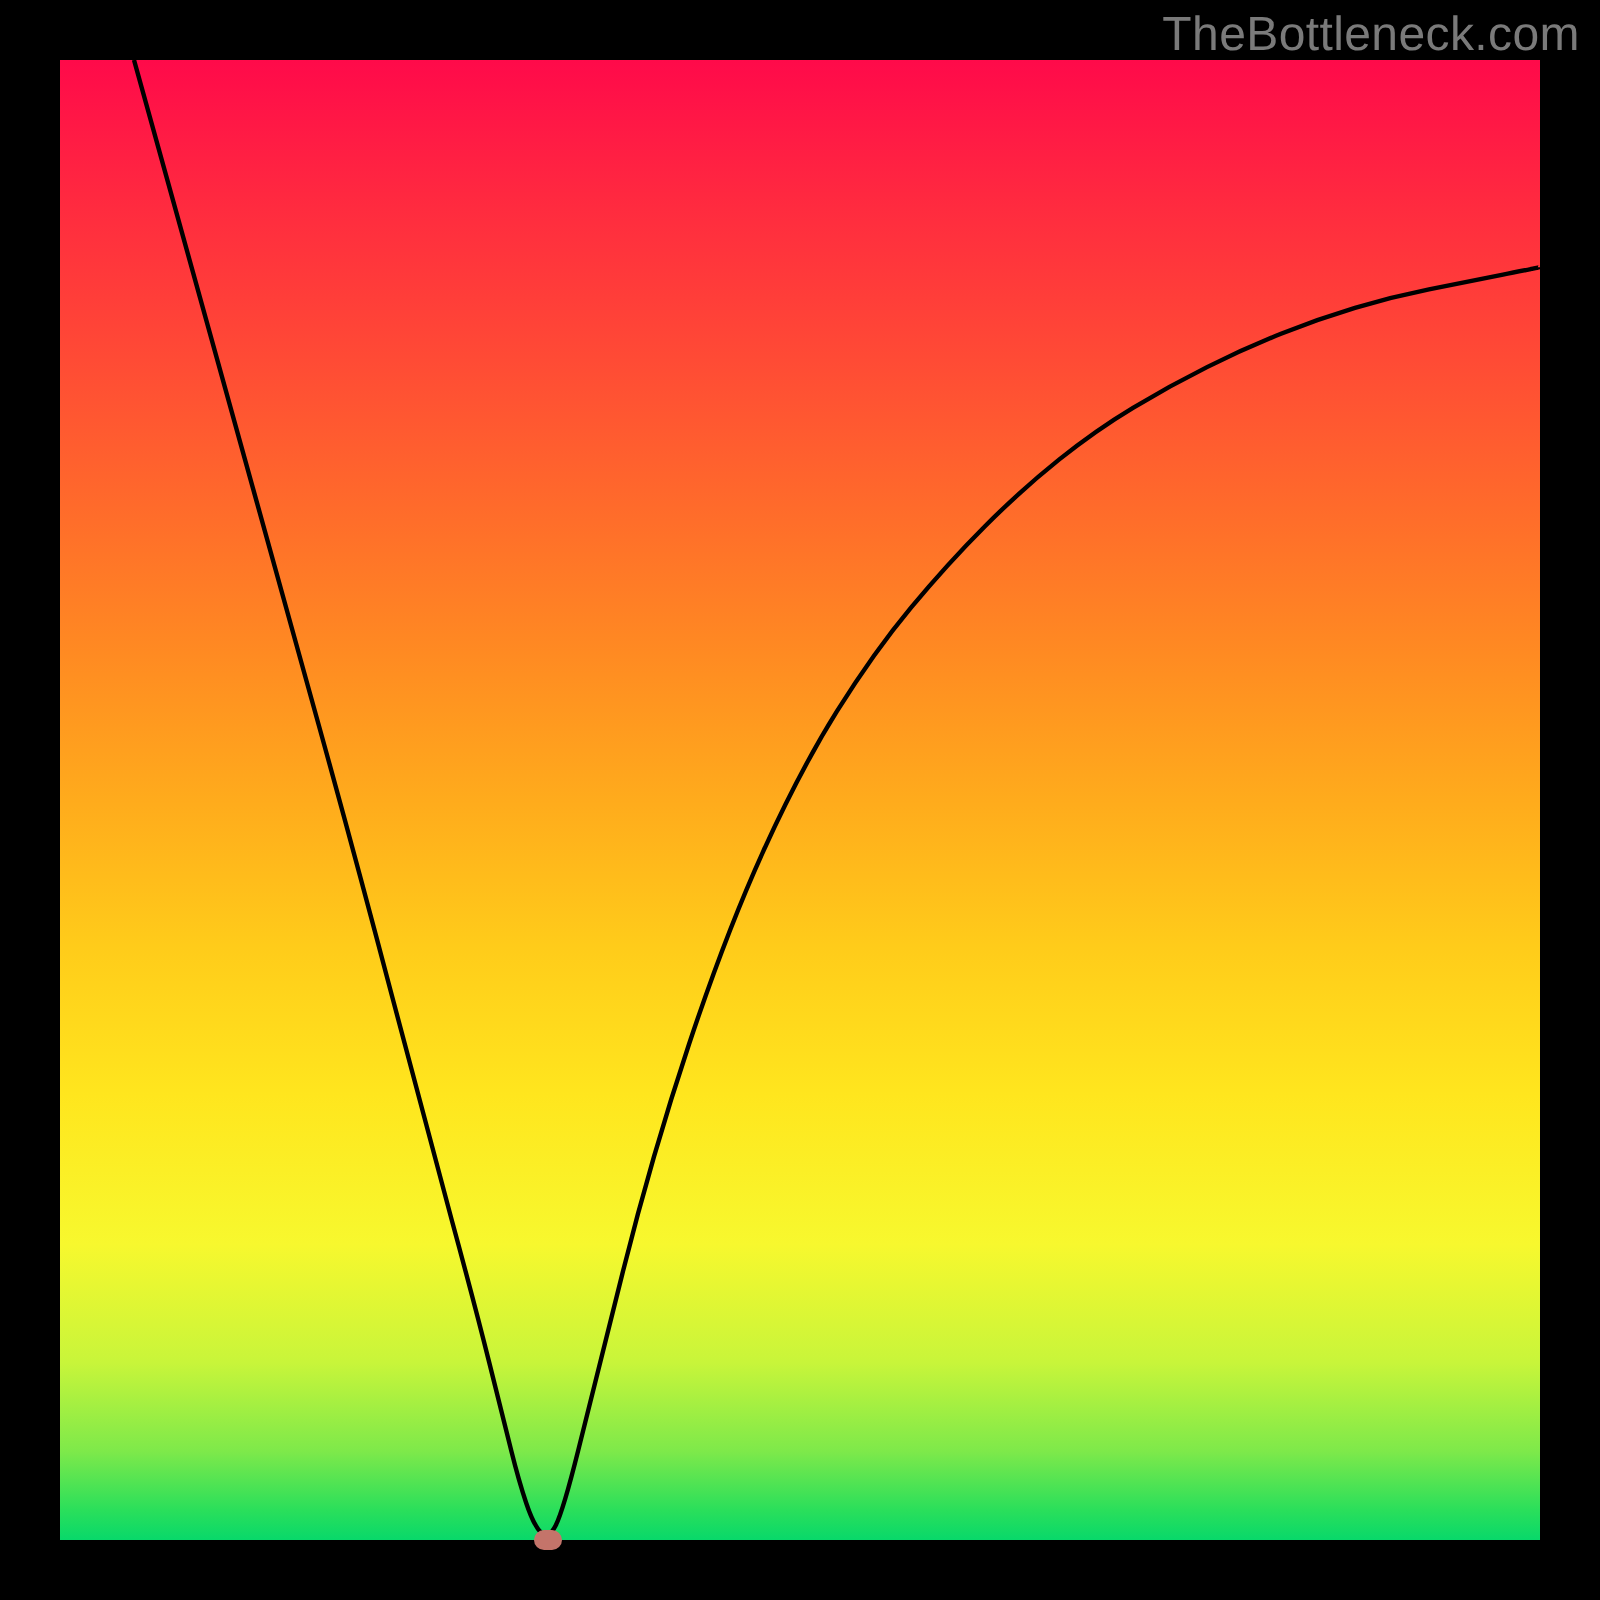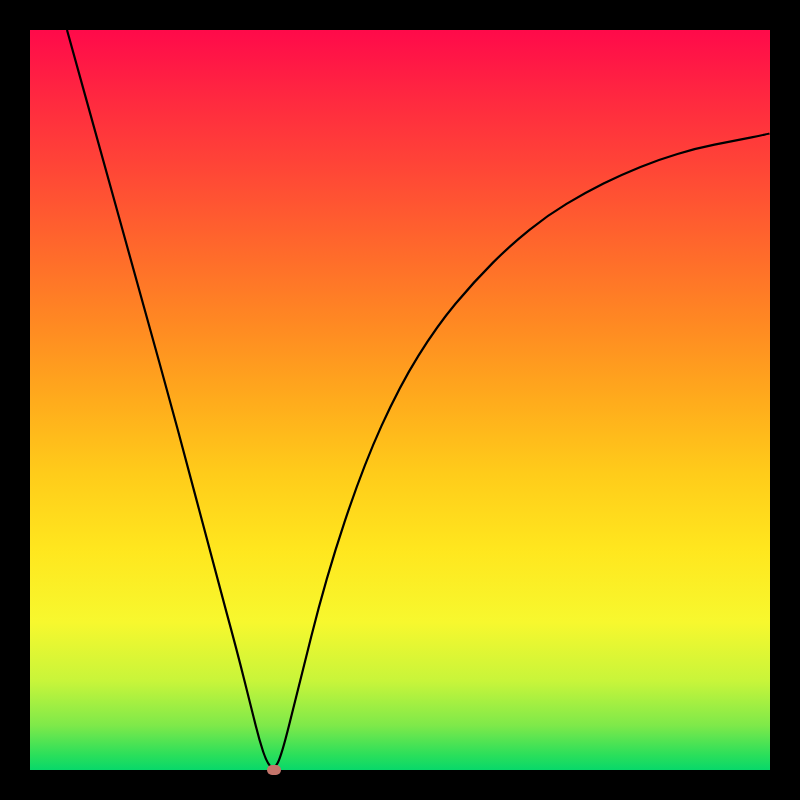--- a/index.html
+++ b/index.html
@@ -77,14 +77,15 @@
   <div class="plot-area">
 
     <svg class="curve" viewBox="0 0 740 740" preserveAspectRatio="none">
       <path id="curve-path" fill="none" stroke="#000000" stroke-width="2.2" d="M 37 0 Q 37 0 55.5 66.60000000000002 Q 74 133.20000000000005 92.5 199.8 Q 111 266.4 129.5 333 Q 148 399.59999999999997 166.5 469.9 Q 185 540.2 196.10000000000002 580.9000000000001 Q 207.20000000000002 621.6 214.60000000000002 651.2 Q 222 680.8 225.7 695.5999999999999 Q 229.4 710.4 233.10000000000002 721.5 Q 236.8 732.6 240.5 736.3 Q 244.20000000000002 740 247.90000000000003 732.6 Q 251.60000000000002 725.2 259 695.6 Q 266.4 666 281.2 606.8 Q 296 547.6 314.5 492.1 Q 333 436.6 351.5 395.9 Q 370 355.2 388.5 325.6 Q 407.00000000000006 296 425.5 273.79999999999995 Q 444 251.59999999999997 462.5 233.1 Q 481 214.60000000000002 499.5 199.8 Q 518 185 536.5 173.89999999999998 Q 555 162.79999999999995 573.5 153.54999999999995 Q 592 144.29999999999995 610.5 136.89999999999998 Q 629 129.5 647.5 123.94999999999999 Q 666 118.39999999999998 684.5 114.69999999999999 Q 703 111 721.5 107.30000000000001 T 740 103.60000000000002"></path>
     </svg>
 
     <div class="minimum-dot" id="min-dot" style="left: 244.2px; top: 740px; background: rgb(196, 116, 106);"></div>
 
   </div>
 
+  <div class="watermark">TheBottleneck.com</div>
 
 </div>
 
 </body></html>

